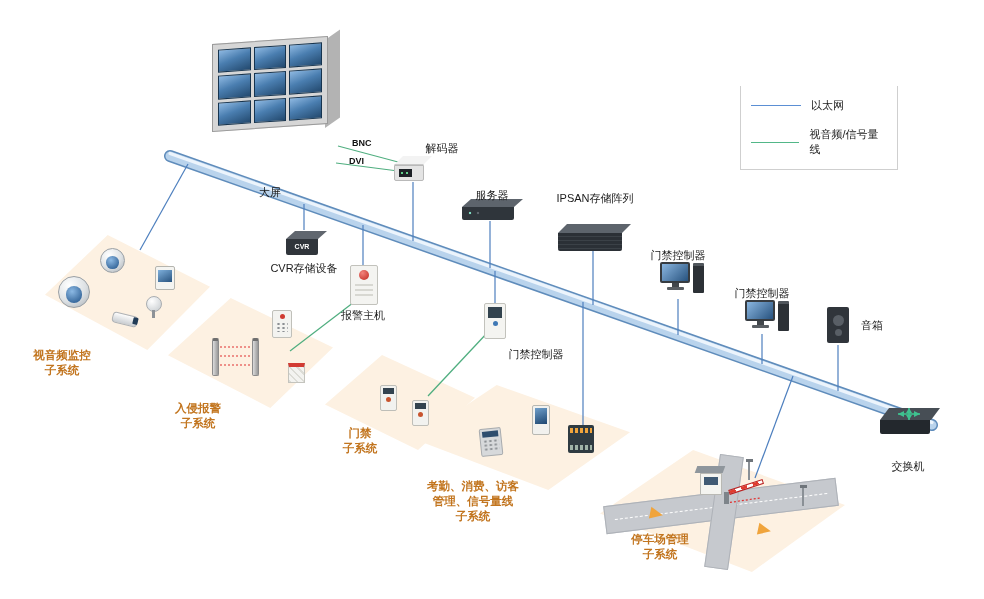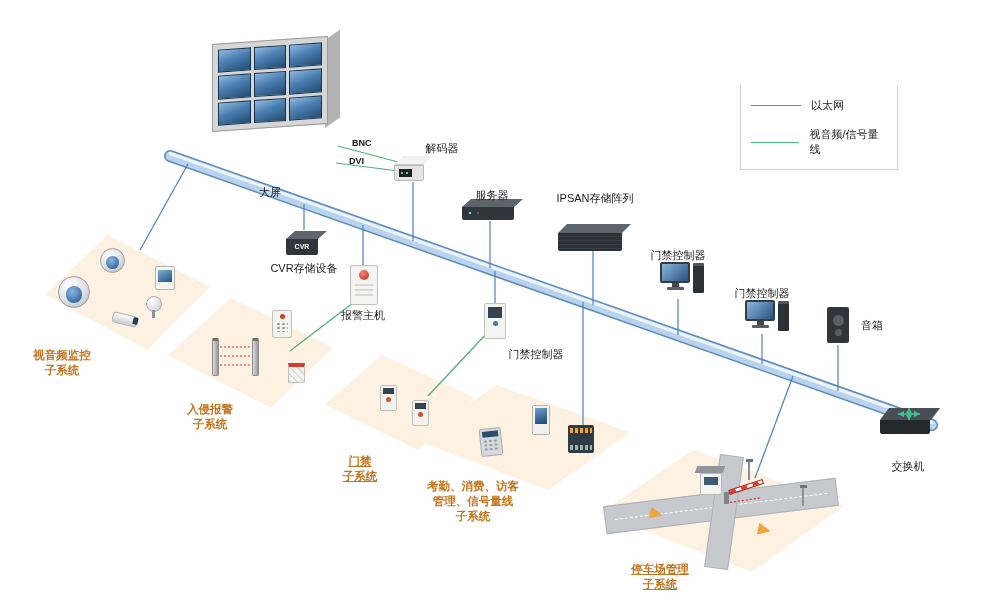--- a/index.html
+++ b/index.html
@@ -305,28 +305,28 @@
   <div class="lbl" style="left:638px;top:249px;width:80px;">门禁控制器</div>
   <div class="lbl" style="left:722px;top:287px;width:80px;">门禁控制器</div>
   <div class="lbl" style="left:852px;top:319px;width:40px;">音箱</div>
   <div class="lbl" style="left:875px;top:460px;width:66px;">交换机</div>
   <div class="lbl" style="left:258px;top:262px;width:92px;">CVR存储设备</div>
   <div class="lbl" style="left:333px;top:309px;width:60px;">报警主机</div>
   <div class="lbl" style="left:498px;top:348px;width:76px;">门禁控制器</div>
 
   <div class="syslbl" style="left:14px;top:348px;width:96px;">视音频监控
 子系统</div>
-  <div class="syslbl" style="left:168px;top:402px;width:84px;">入侵报警
-子系统</div>
-  <div class="syslbl" style="left:326px;top:454px;width:68px;text-decoration:underline;">门禁
+  <div class="syslbl" style="left:156px;top:402px;width:84px;font-family:Liberation Mono, monospace;">入侵报警
+子系统</div>
+  <div class="syslbl" style="left:326px;top:426px;width:68px;">门禁
 子系统</div>
   <div class="syslbl" style="left:408px;top:479px;width:130px;">考勤、消费、访客
 管理、信号量线
 子系统</div>
-  <div class="syslbl" style="left:610px;top:562px;width:100px;text-decoration:underline;">停车场管理
+  <div class="syslbl" style="left:610px;top:532px;width:100px;">停车场管理
 子系统</div>
 
   <div class="legend">
     <div class="legend-bd">
       <div class="legend-row">
         <span class="legend-line eth"></span>
         <span class="legend-lab">以太网</span>
       </div>
       <div class="legend-row">
         <span class="legend-line sig"></span>

